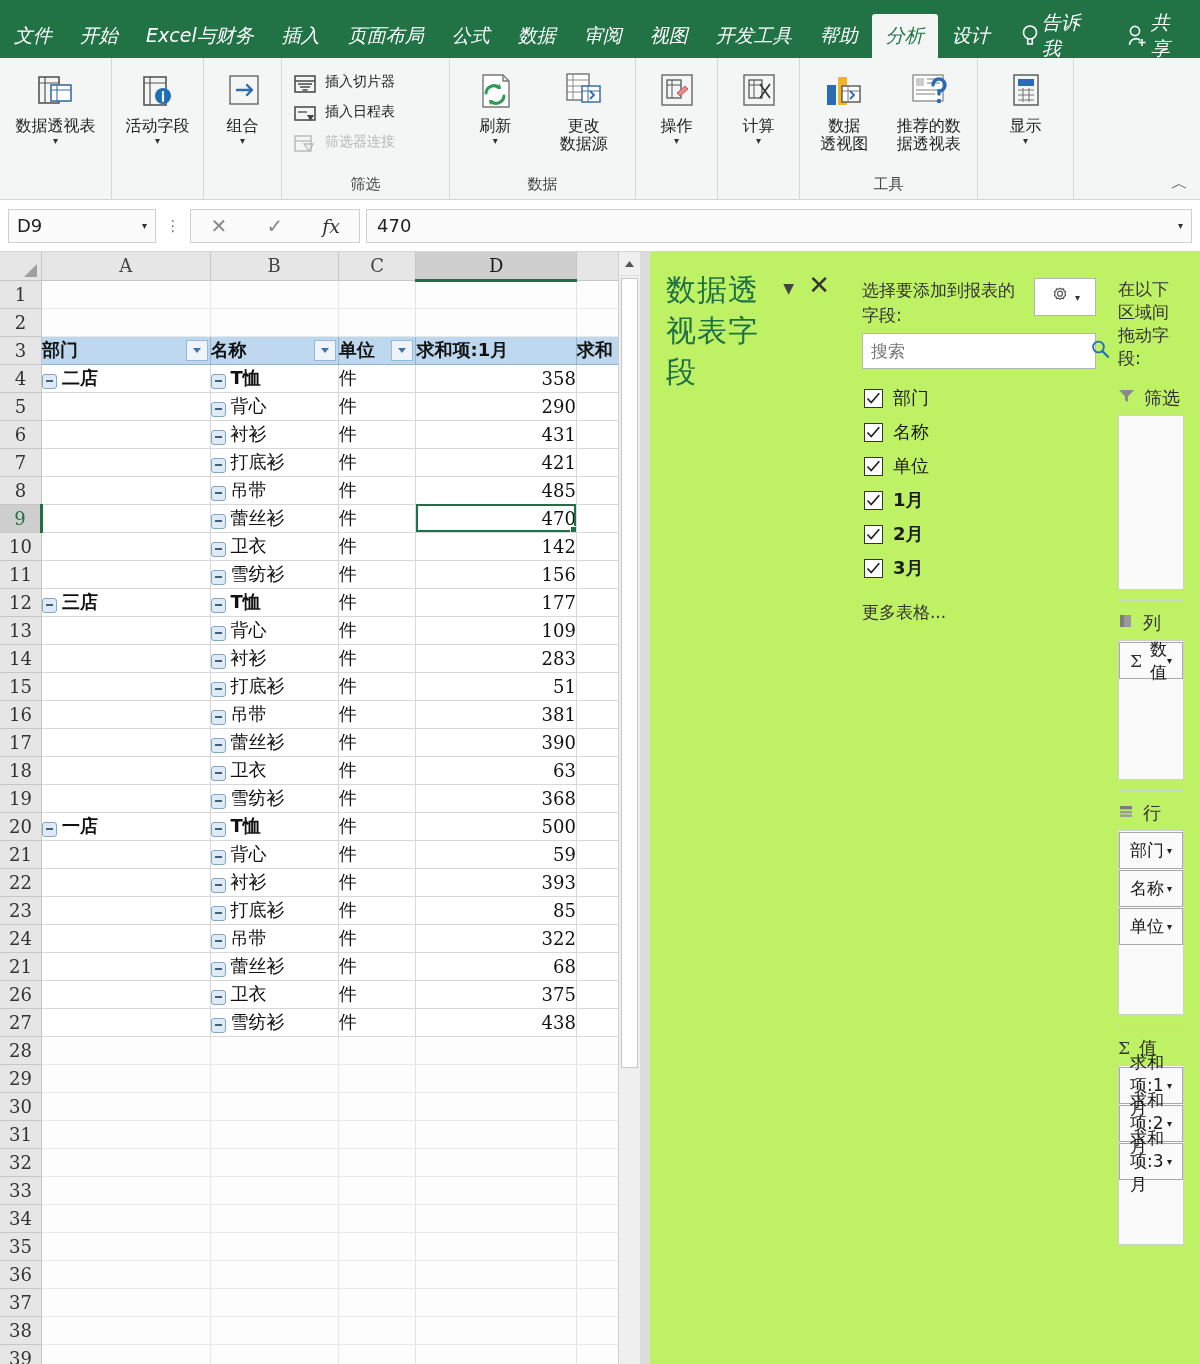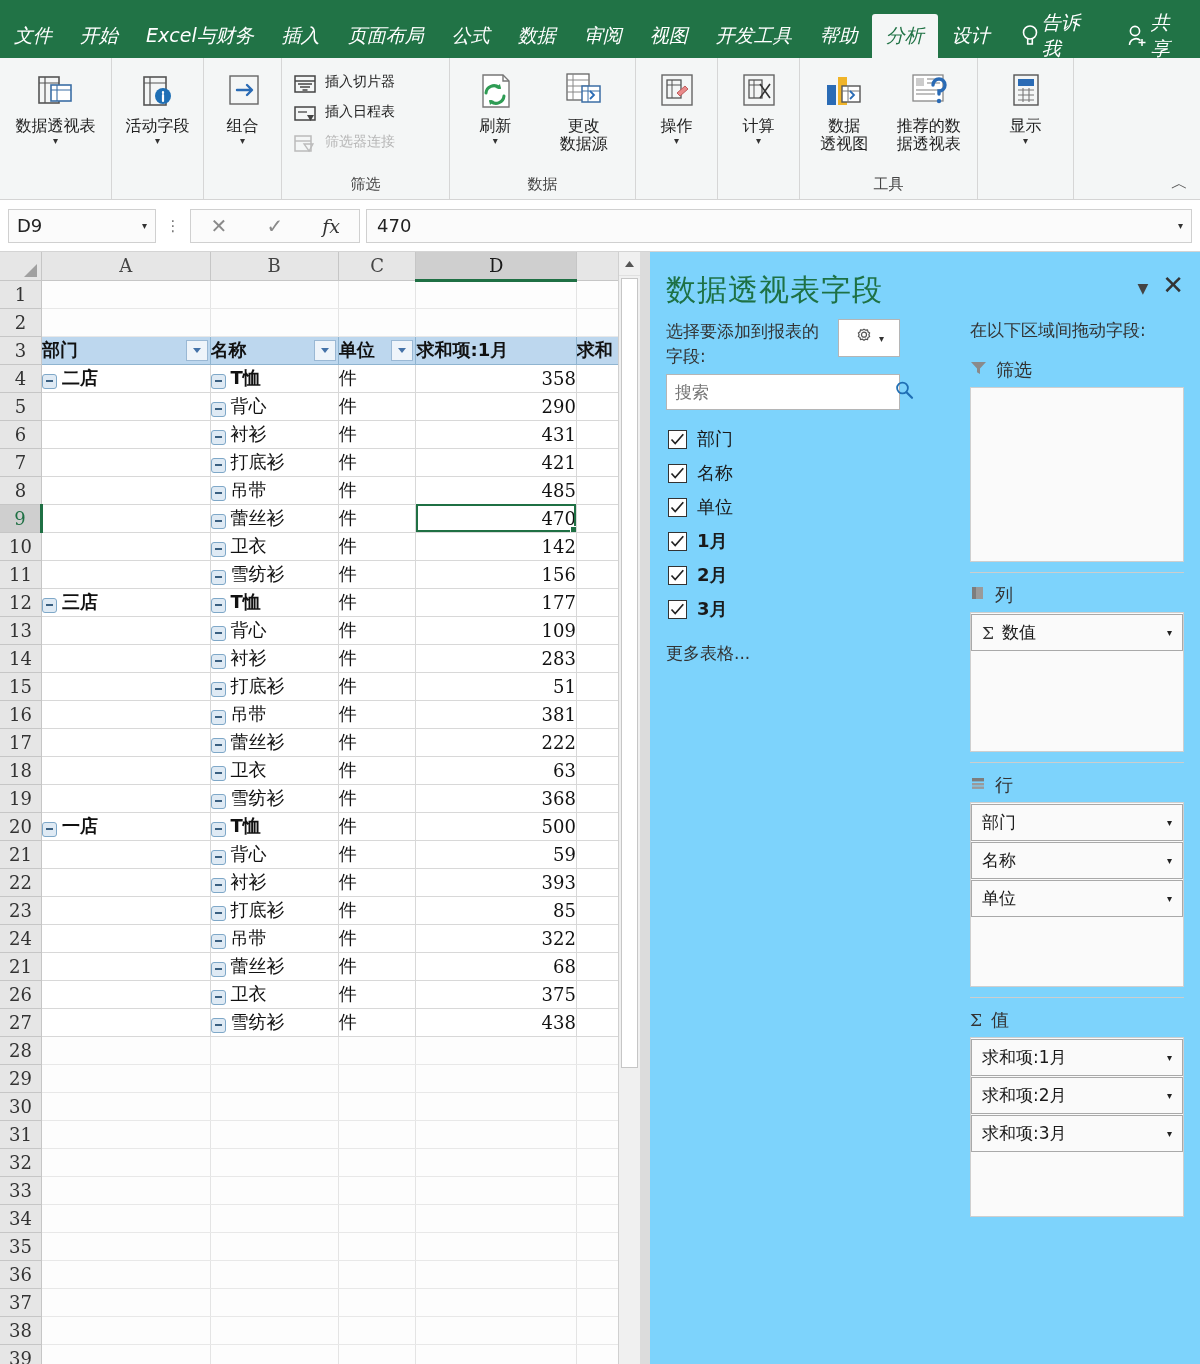--- a/index.html
+++ b/index.html
@@ -165,29 +165,29 @@
     height: 24px; background: #f0f0f0; display:flex; align-items:center; justify-content:center;
     border-bottom: 1px solid #e0e0e0;
   }
   .vs-thumb {
     position: absolute; left: 2px; right: 2px; top: 26px; height: 790px;
     background: #ffffff; border: 1px solid #c6c6c6;
   }
 
   
   .pane {
-    flex: 1; background: #7dd3fc; display: flex; flex-direction: column;
+    flex: 1; background: #bef264; display: flex; flex-direction: row;
     padding: 18px 0 0 0; position: relative;
     border-left: 10px solid #dcdcdc;
   }
   .pane-head { display: flex; align-items: flex-start; padding: 0 16px 0 16px; }
   .pane-title { font-size: 30px; color: #1e7145; flex: 1; letter-spacing: 1px; }
   .pane-caret { font-size: 14px; color: #444; padding: 10px 14px 0 0; }
   .pane-close { font-size: 26px; color: #333; line-height: 22px; padding-top: 4px; }
-  .pane-body { display: flex; flex: 1; gap: 48px; }
+  .pane-body { display: flex; flex: 1; }
   .pane-left { width: 262px; padding: 8px 12px 0 16px; }
   .pane-right { flex: 1; padding: 8px 16px 0 10px; }
   .choose-row { display: flex; align-items: flex-start; gap: 10px; }
   .choose-text { font-size: 17px; color: #333; line-height: 1.45; flex: 1; }
   .gear-btn {
     width: 62px; height: 38px; background: #ffffff; border: 1px solid #b5b5b5;
     display: flex; align-items: center; justify-content: center; gap: 5px;
   }
   .gear-btn .gcaret { font-size: 10px; color: #333; }
   .searchbox {
@@ -659,21 +659,21 @@
             <td class="cell "><span class="grp-btn"></span><span>吊带</span></td>
             <td class="cell "><span>件</span></td>
             <td class="cell num">381</td>
             <td class="cell"></td>
           </tr>
           <tr>
             <td class="rowhead">17</td>
             <td class="cell "><span></span></td>
             <td class="cell "><span class="grp-btn"></span><span>蕾丝衫</span></td>
             <td class="cell "><span>件</span></td>
-            <td class="cell num">222</td>
+            <td class="cell num">390</td>
             <td class="cell"></td>
           </tr>
           <tr>
             <td class="rowhead">18</td>
             <td class="cell "><span></span></td>
             <td class="cell "><span class="grp-btn"></span><span>卫衣</span></td>
             <td class="cell "><span>件</span></td>
             <td class="cell num">63</td>
             <td class="cell"></td>
           </tr>

